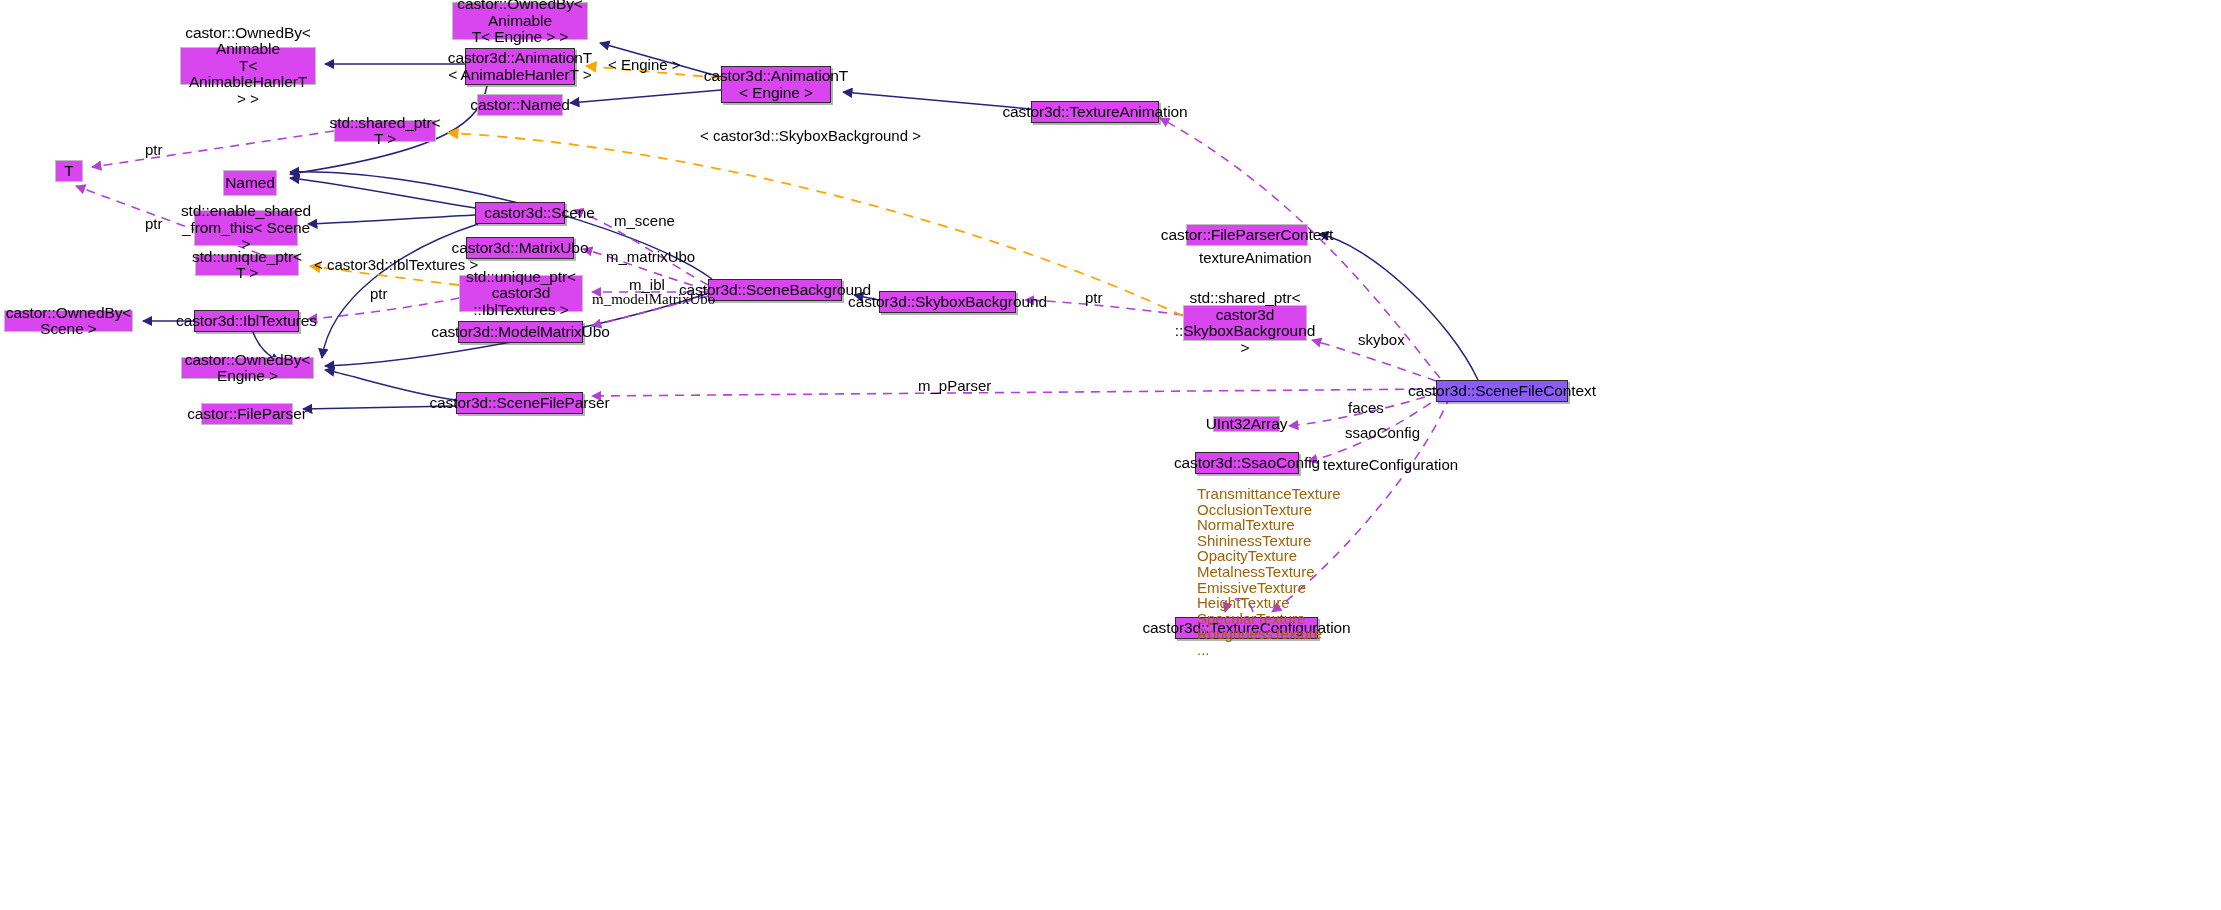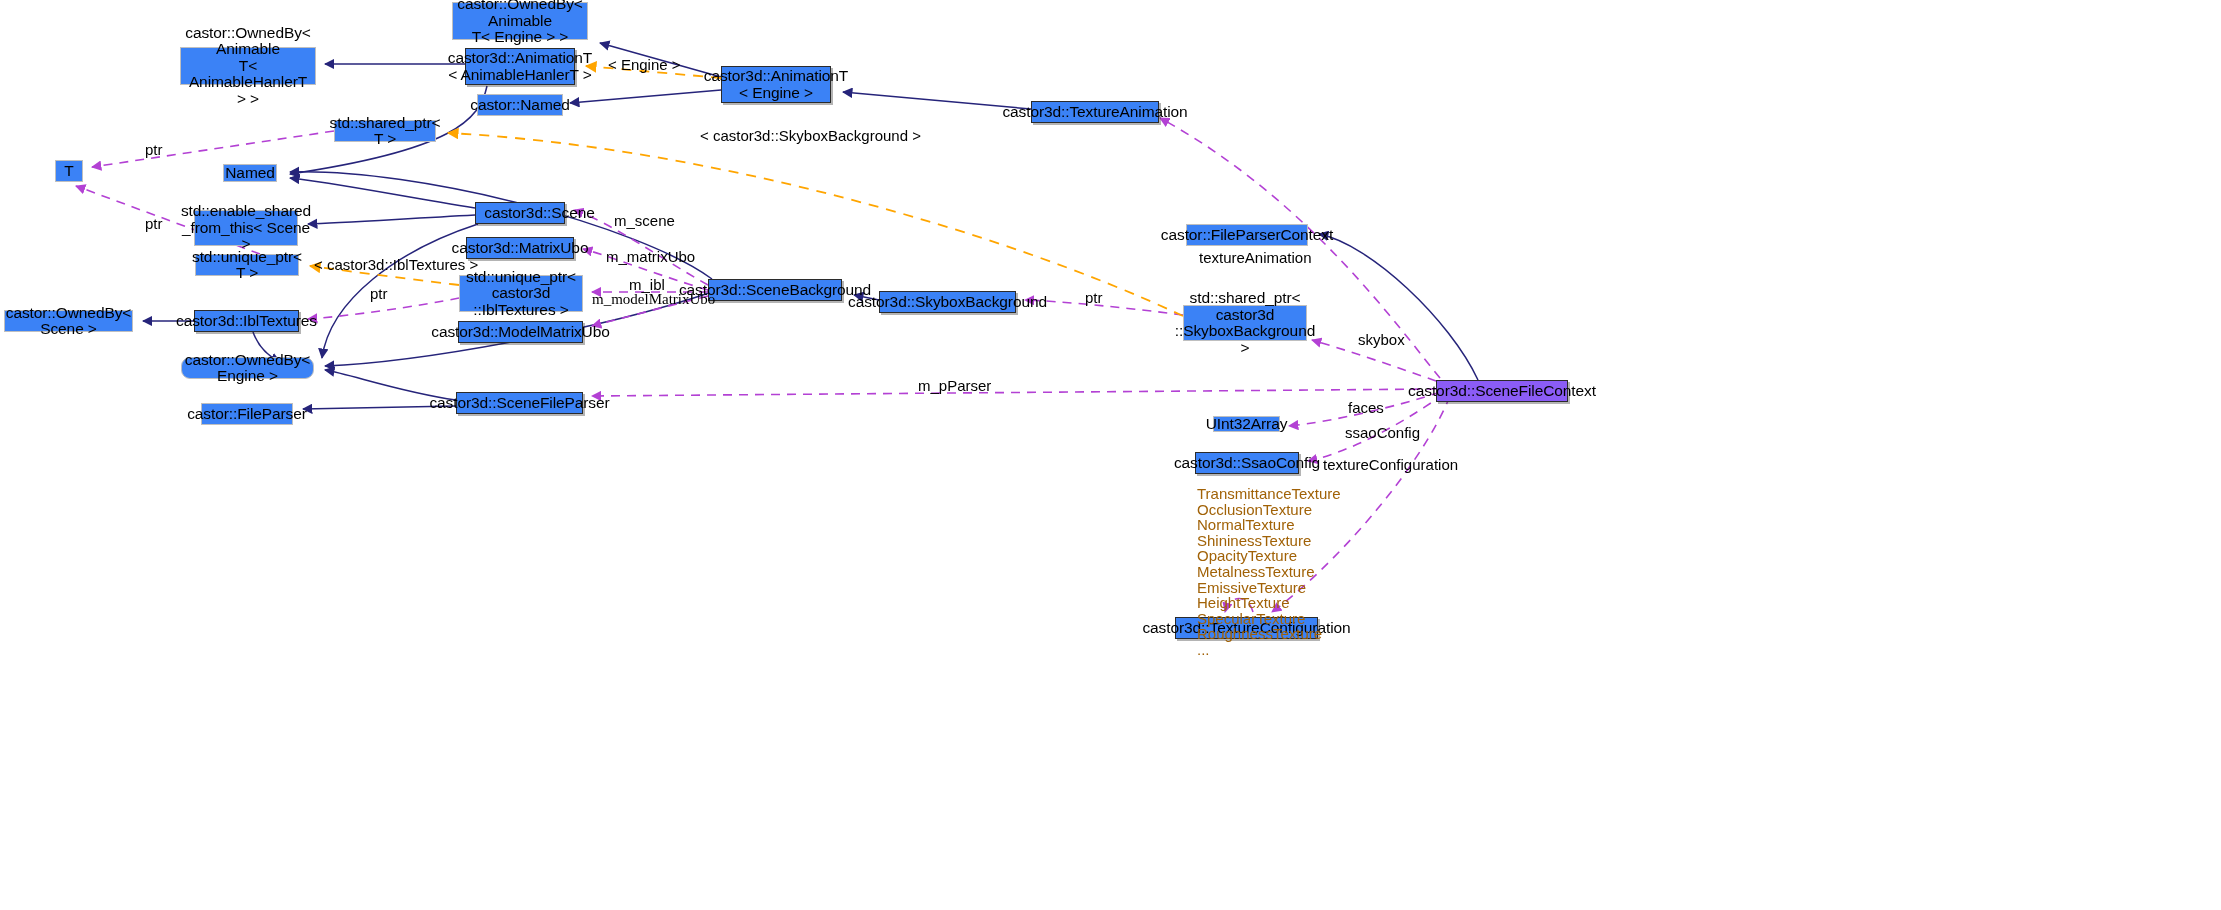--- a/index.html
+++ b/index.html
@@ -28,21 +28,21 @@
   .node {
     position: absolute;
     box-sizing: border-box;
     display: flex;
     align-items: center;
     justify-content: center;
     text-align: center;
     font-size: 15.5px;
     line-height: 16.5px;
     color: #000000;
-    background: #3b82f6;
+    background: #d946ef;
     white-space: pre-line;
     padding: 2px 6px;
     letter-spacing: -0.1px;
   }
   
   .node.plain {
     border: 1px solid #bfbfbf;
   }
   
   .node.solidbox {
@@ -175,32 +175,32 @@
       <div class="node plain" style="left: 180px; top: 47px; width: 136px; height: 38px;">castor::OwnedBy&lt; Animable
 T&lt; AnimableHanlerT &gt; &gt;</div>
       <div class="node solidbox" style="left: 465px; top: 48px; width: 110px; height: 37px;">castor3d::AnimationT
 &lt; AnimableHanlerT &gt;</div>
       <div class="node plain" style="left: 477px; top: 94px; width: 86px; height: 22px;">castor::Named</div>
       <div class="node solidbox" style="left: 721px; top: 66px; width: 110px; height: 37px;">castor3d::AnimationT
 &lt; Engine &gt;</div>
       <div class="node solidbox" style="left: 1031px; top: 101px; width: 128px; height: 22px;">castor3d::TextureAnimation</div>
       <div class="node plain" style="left: 334px; top: 120px; width: 102px; height: 22px;">std::shared_ptr&lt; T &gt;</div>
       <div class="node plain" style="left: 55px; top: 160px; width: 28px; height: 22px;">T</div>
-      <div class="node plain" style="left: 223px; top: 164px; width: 54px; height: 18px;">Named</div>
+      <div class="node plain" style="left: 223px; top: 170px; width: 54px; height: 26px;">Named</div>
       <div class="node plain" style="left: 194px; top: 210px; width: 104px; height: 36px;">std::enable_shared
 _from_this&lt; Scene &gt;</div>
       <div class="node solidbox" style="left: 475px; top: 202px; width: 90px; height: 22px; padding-left: 45px;">castor3d::Scene</div>
       <div class="node solidbox" style="left: 466px; top: 237px; width: 108px; height: 22px;">castor3d::MatrixUbo</div>
       <div class="node plain" style="left: 195px; top: 254px; width: 104px; height: 22px;">std::unique_ptr&lt; T &gt;</div>
       <div class="node plain" style="left: 459px; top: 275px; width: 124px; height: 37px;">std::unique_ptr&lt; castor3d
 ::IblTextures &gt;</div>
       <div class="node solidbox" style="left: 458px; top: 321px; width: 125px; height: 22px;">castor3d::ModelMatrixUbo</div>
       <div class="node solidbox" style="left: 194px; top: 310px; width: 105px; height: 22px;">castor3d::IblTextures</div>
       <div class="node plain" style="left: 4px; top: 310px; width: 129px; height: 22px;">castor::OwnedBy&lt; Scene &gt;</div>
-      <div class="node plain" style="left: 181px; top: 357px; width: 133px; height: 22px; border-radius: 9px;">castor::OwnedBy&lt; Engine &gt;</div>
+      <div class="node plain" style="left: 181px; top: 357px; width: 133px; height: 22px;">castor::OwnedBy&lt; Engine &gt;</div>
       <div class="node plain" style="left: 201px; top: 403px; width: 92px; height: 22px;">castor::FileParser</div>
       <div class="node solidbox" style="left: 708px; top: 279px; width: 134px; height: 22px;">castor3d::SceneBackground</div>
       <div class="node solidbox" style="left: 456px; top: 392px; width: 127px; height: 22px;">castor3d::SceneFileParser</div>
       <div class="node solidbox" style="left: 879px; top: 291px; width: 137px; height: 22px;">castor3d::SkyboxBackground</div>
       <div class="node plain" style="left: 1183px; top: 305px; width: 124px; height: 36px;">std::shared_ptr&lt; castor3d
 ::SkyboxBackground &gt;</div>
       <div class="node plain" style="left: 1186px; top: 224px; width: 122px; height: 22px;">castor::FileParserContext</div>
       <div class="node current" style="left: 1436px; top: 380px; width: 132px; height: 22px;">castor3d::SceneFileContext</div>
       <div class="node plain" style="left: 1213px; top: 416px; width: 67px; height: 16px;">UInt32Array</div>
       <div class="node solidbox" style="left: 1195px; top: 452px; width: 104px; height: 22px;">castor3d::SsaoConfig</div>

